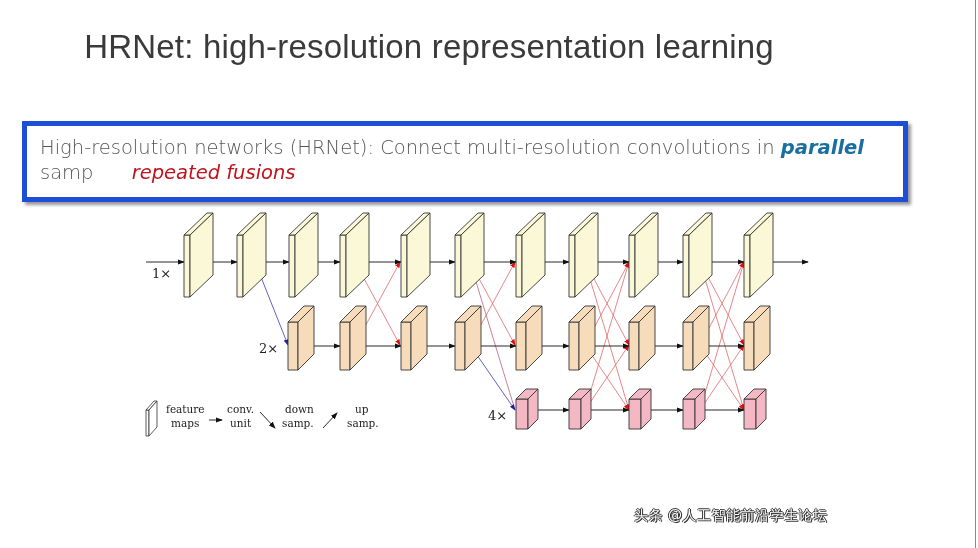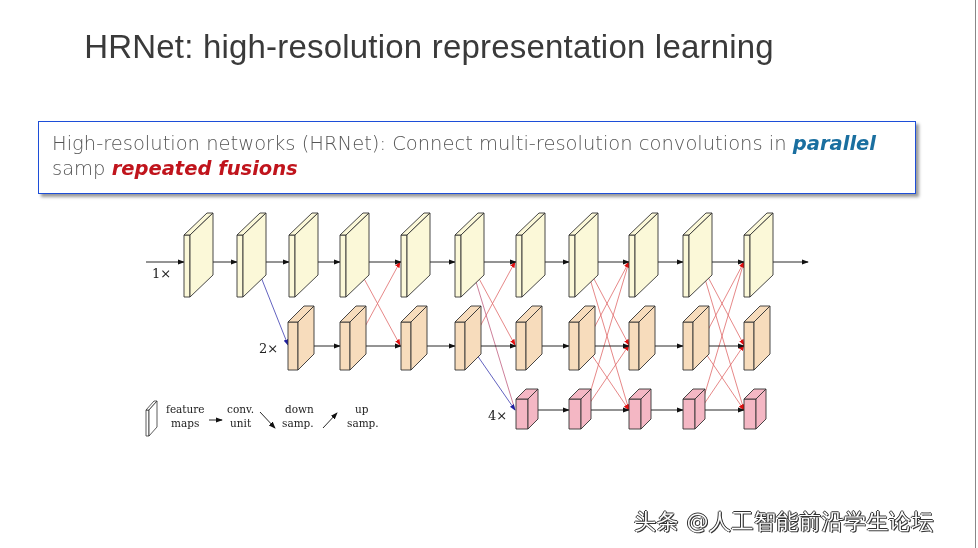--- a/index.html
+++ b/index.html
@@ -1,23 +1,23 @@
 <!DOCTYPE html>
 <html><head>
 <meta charset="utf-8">
 <style>
   html, body { margin:0; padding:0; }
   body { width:978px; height:548px; background:#ffffff; position:relative; overflow:hidden; font-family:"DejaVu Sans", sans-serif; }
   .title { position:absolute; left:0; top:28px; width:858px; text-align:center; font-family:"Liberation Sans", sans-serif; font-size:33px; color:#3a3a3a; letter-spacing:0.2px; }
-  .callout { position:absolute; left:38px; top:121px; width:876px; height:71px; border:1px solid #1d4ed8; background:#fff; box-shadow:3px 3px 3px #9a9a9a; }
+  .callout { position:absolute; left:22px; top:121px; width:876px; height:71px; border:5px solid #1d4ed8; background:#fff; box-shadow:3px 3px 3px #9a9a9a; }
   .callout-text { position:absolute; left:13px; top:9px; font-family:"DejaVu Sans", sans-serif; font-size:19.5px; line-height:25px; color:#555; font-weight:300; }
   .em-blue { color:#1a6fa0; font-style:italic; font-weight:bold; }
-  .em-red { color:#c0141c; font-style:italic; font-weight:bold; }
+  .em-red { color:#c0141c; font-style:italic; font-weight:normal;margin-left:32px; }
   .right-rule { position:absolute; left:975px; top:0; width:1px; height:548px; background:#888; }
-  .watermark { position:absolute; left:634px; top:507px; font-family:"DejaVu Sans", sans-serif; font-size:22px; color:#fff; text-shadow: 1px 1px 0 #333, -1px 0 0 #333, 0 -1px 0 #333, 1px 0 0 #333; letter-spacing:0.5px; }
+  .watermark { position:absolute; left:634px; top:507px; font-family:"DejaVu Sans", sans-serif; font-size:14px; color:#fff; text-shadow: 1px 1px 0 #333, -1px 0 0 #333, 0 -1px 0 #333, 1px 0 0 #333; letter-spacing:0.5px; }
   svg { position:absolute; left:0; top:0; }
   .lbl { font-family:"DejaVu Serif", serif; font-size:13px; fill:#222; }
   .leg { font-family:"DejaVu Serif", serif; font-size:10.5px; fill:#222; }
 </style>
 </head>
 <body>
 
 <div class="title">HRNet: high-resolution representation learning</div>
 
 <div class="callout">

